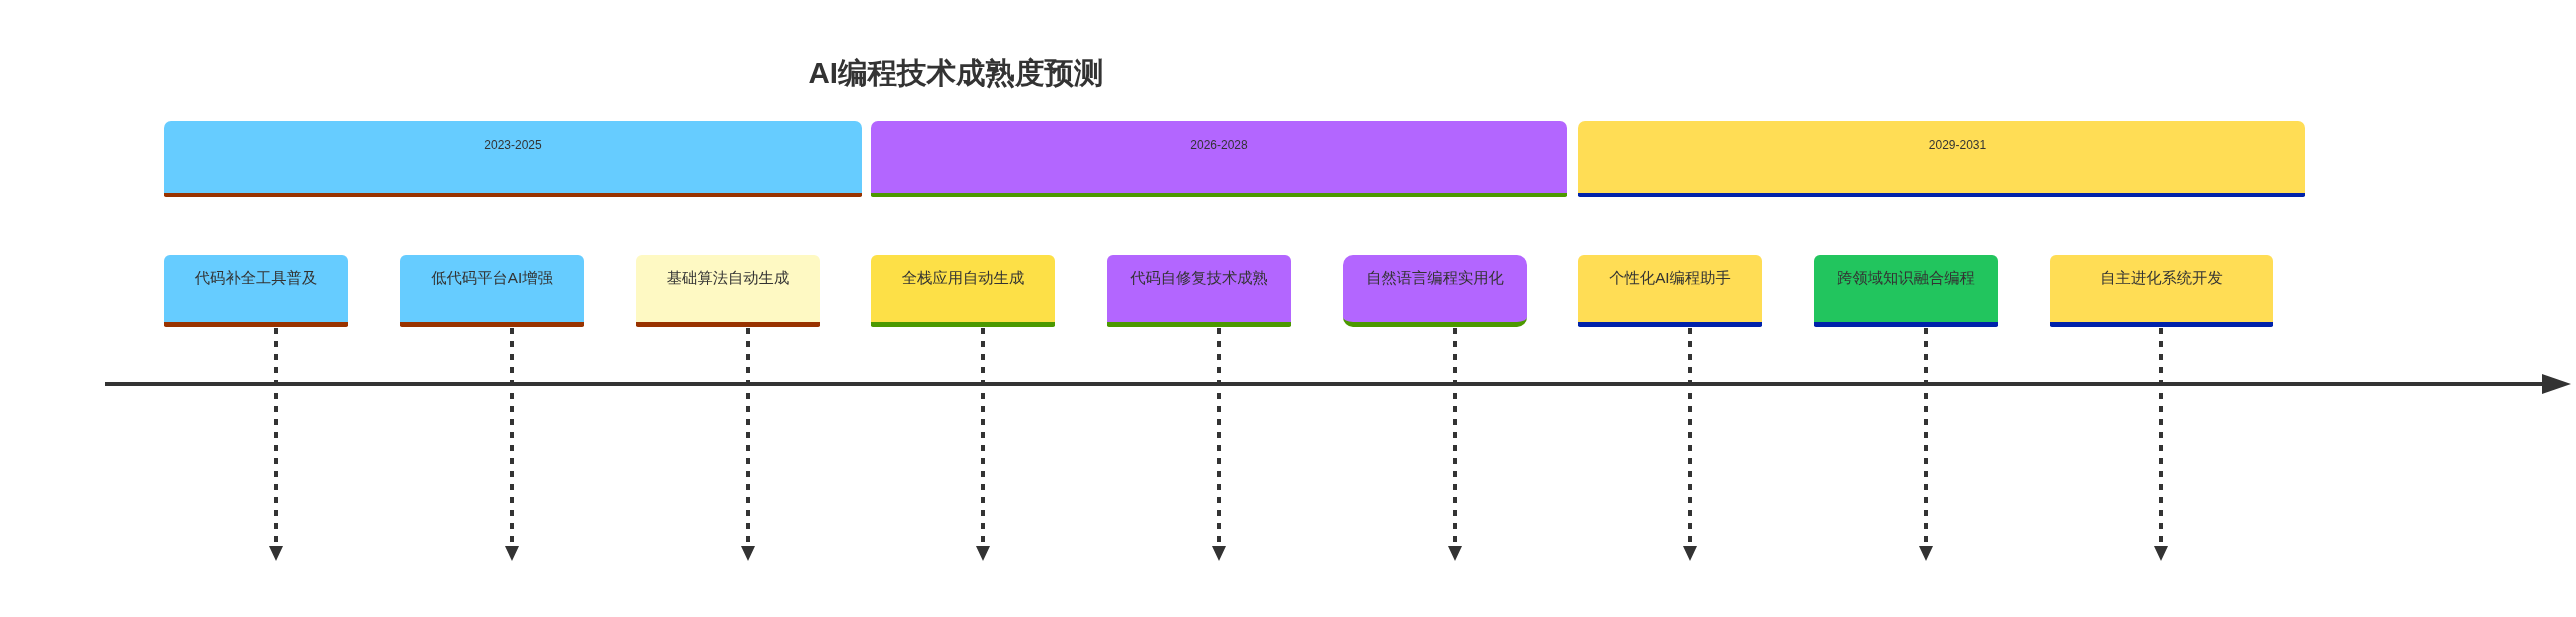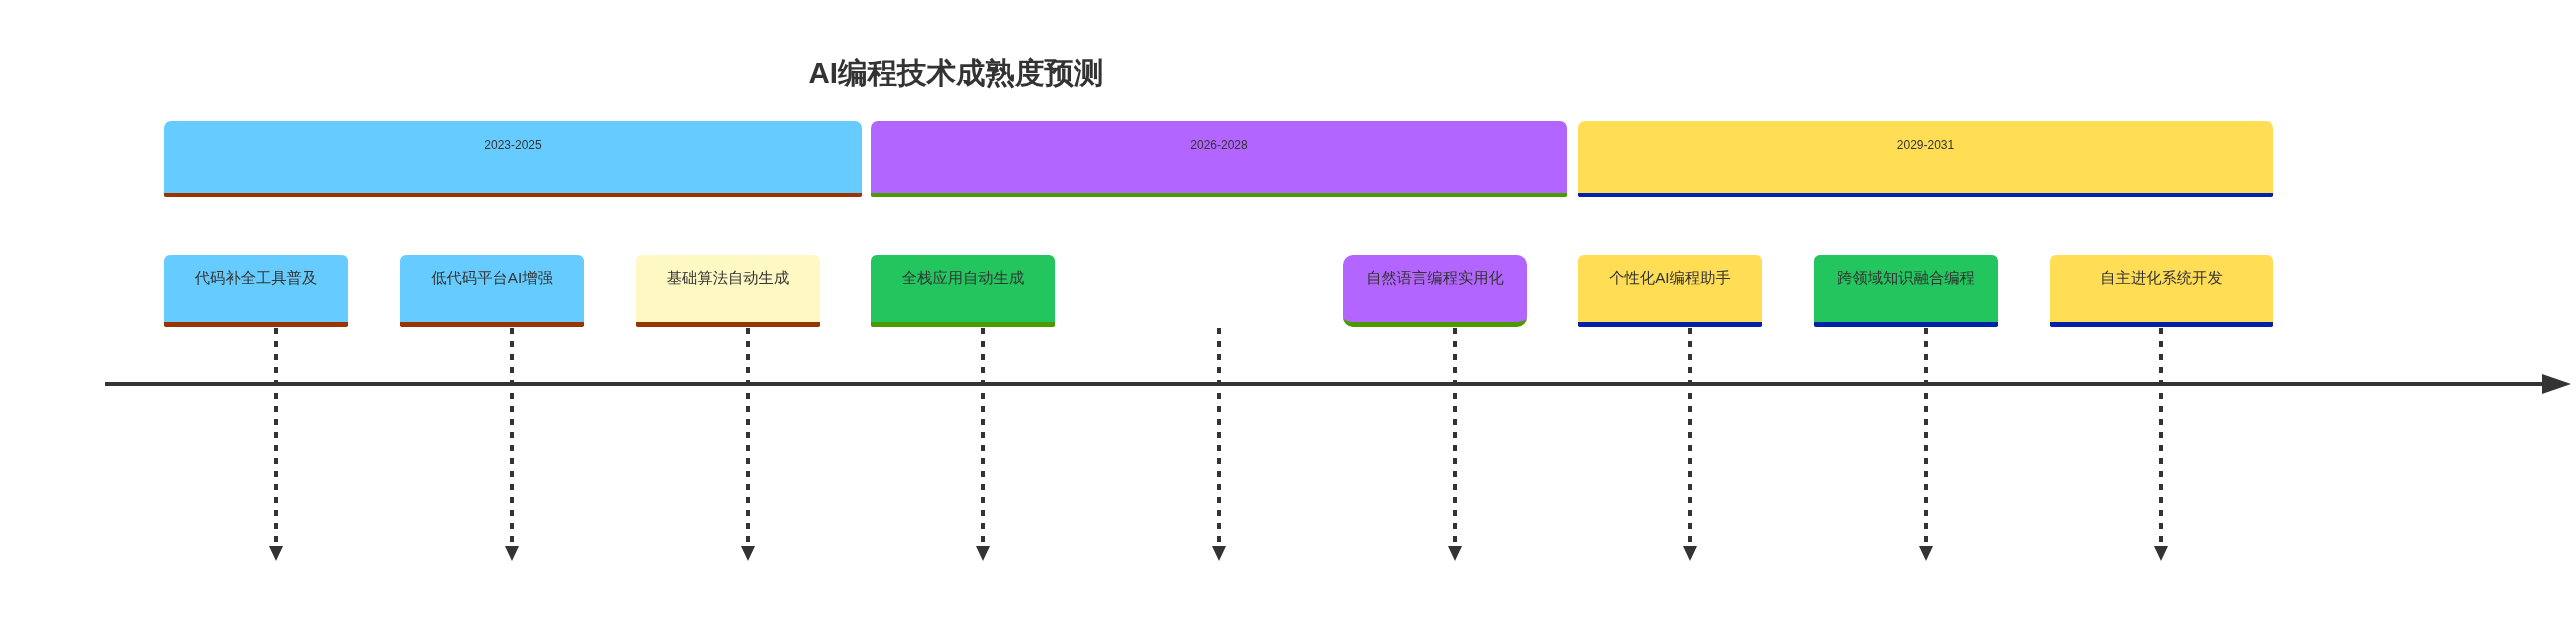--- a/index.html
+++ b/index.html
@@ -110,36 +110,39 @@
 <div class="canvas">
 
   <div class="diagram-title">AI编程技术成熟度预测</div>
 
   <div class="period-band" style="left: 116px; width: 698px; background-color: rgb(102, 204, 255); border-bottom-color: rgb(153, 51, 0);">
     <div class="period-label">2023-2025</div>
   </div>
   <div class="period-band" style="left: 823px; width: 696px; background-color: rgb(179, 102, 255); border-bottom-color: rgb(76, 153, 0);">
     <div class="period-label">2026-2028</div>
   </div>
-  <div class="period-band" style="left: 1530px; width: 695px; background-color: rgb(255, 221, 85); border-bottom-color: rgb(0, 34, 170);">
+  <div class="period-band" style="left: 1530px; width: 695px; background-color: rgb(255, 221, 85); border-bottom-color: rgb(0, 34, 170); padding-left: 32px;">
     <div class="period-label">2029-2031</div>
   </div>
 
   <div class="task-box" style="left: 116px; background-color: rgb(102, 204, 255); border-bottom-color: rgb(153, 51, 0);">
     <div class="task-label">代码补全工具普及</div>
   </div>
   <div class="task-box" style="left: 352px; background-color: rgb(102, 204, 255); border-bottom-color: rgb(153, 51, 0);">
     <div class="task-label">低代码平台AI增强</div>
   </div>
   <div class="task-box" style="left: 588px; background-color: #fef9c3; border-bottom-color: rgb(153, 51, 0);">
     <div class="task-label">基础算法自动生成</div>
   </div>
 
-  <div class="task-box" style="left: 823px; background-color: #22c55e; border-bottom-color: rgb(76, 153, 0);">
+  <div class="task-box" style="left: 823px; background-color: #fde047; border-bottom-color: rgb(76, 153, 0);">
     <div class="task-label">全栈应用自动生成</div>
+  </div>
+  <div class="task-box" style="left: 1059px; background-color: rgb(179, 102, 255); border-bottom-color: rgb(76, 153, 0);">
+    <div class="task-label">代码自修复技术成熟</div>
   </div>
   <div class="task-box" style="left: 1295px; background-color: rgb(179, 102, 255); border-bottom-color: rgb(76, 153, 0); border-radius: 10px;">
     <div class="task-label">自然语言编程实用化</div>
   </div>
 
   <div class="task-box" style="left: 1530px; background-color: rgb(255, 221, 85); border-bottom-color: rgb(0, 34, 170);">
     <div class="task-label">个性化AI编程助手</div>
   </div>
   <div class="task-box" style="left: 1766px; background-color: #22c55e; border-bottom-color: rgb(0, 34, 170);">
     <div class="task-label">跨领域知识融合编程</div>

